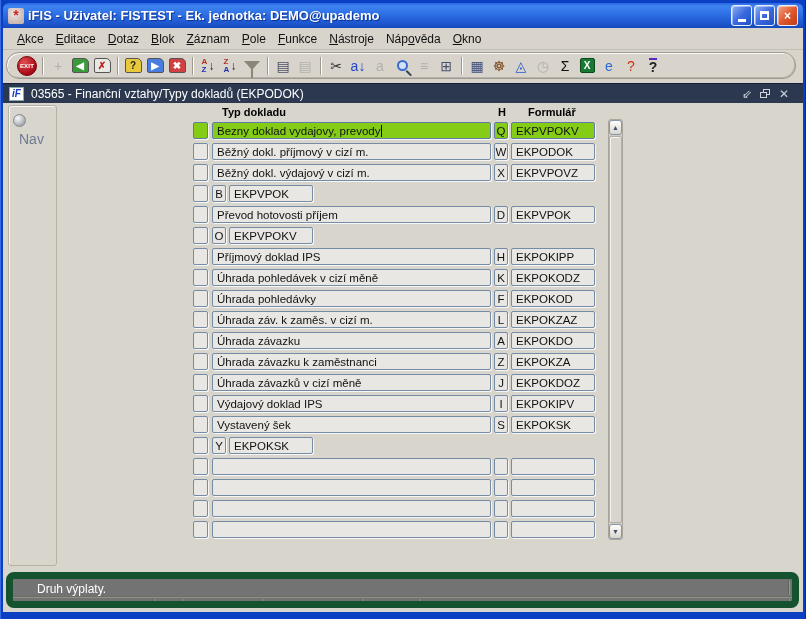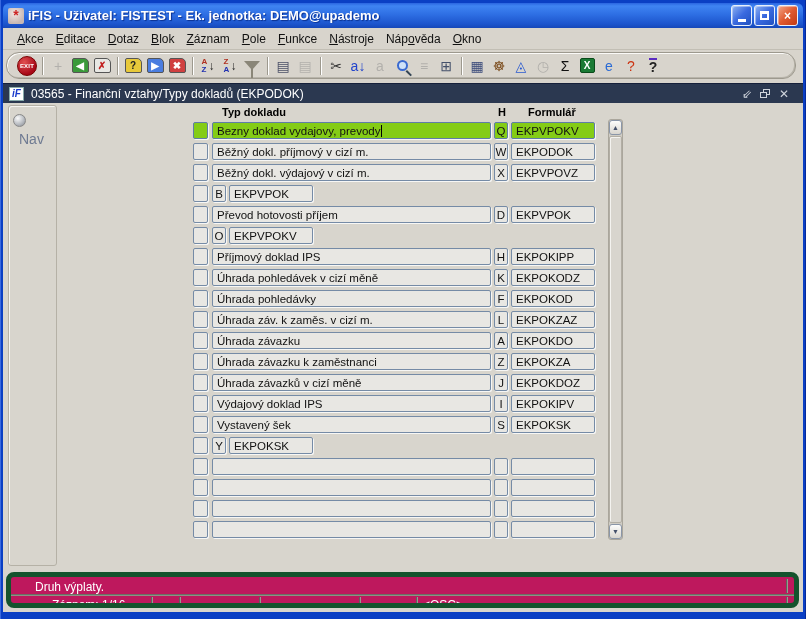--- a/index.html
+++ b/index.html
@@ -110,21 +110,21 @@
     background:linear-gradient(#fdfdfc,#d8d5ce); color:#44506a; font-size:7px;
     display:flex; align-items:center; justify-content:center; }
   #sb-up { top:0; } #sb-down { bottom:0; }
   #sb-thumb { position:absolute; left:0; top:16px; width:13px; bottom:16px;
     background:#d8d5ce; border:1px solid #b2aea4; border-radius:2px;
     box-shadow:inset 1px 1px 0 #f4f3f0; }
 
   
   #statusbar { position:absolute; left:3px; top:572px; width:800px; height:40px; background:#d8d5cd; }
   #status-frame { position:absolute; left:3px; right:4px; top:0; bottom:4px;
-    background:#be185d; border:5px solid #14532d; border-radius:8px; overflow:hidden; }
+    background:#737373; border:7px solid #14532d; border-radius:8px; overflow:hidden; }
   .status-line { position:absolute; left:0; right:0; height:17px; color:#fff; font-size:12px; }
   #status-line1 { top:1px; border-bottom:1px solid #6b6f64; box-shadow:0 1px 0 #8d9185; }
   #status-line2 { top:19px; }
   .st-text { position:absolute; top:2px; white-space:nowrap; }
   #st-message { left:24px; }
   #st-record { left:41px; }
   #st-dots { left:228px; }
   #st-osc { left:412px; }
   .st-sep { position:absolute; top:1px; width:1px; height:14px; background:#5f635a; box-shadow:1px 0 0 #979b90; }
 </style>

